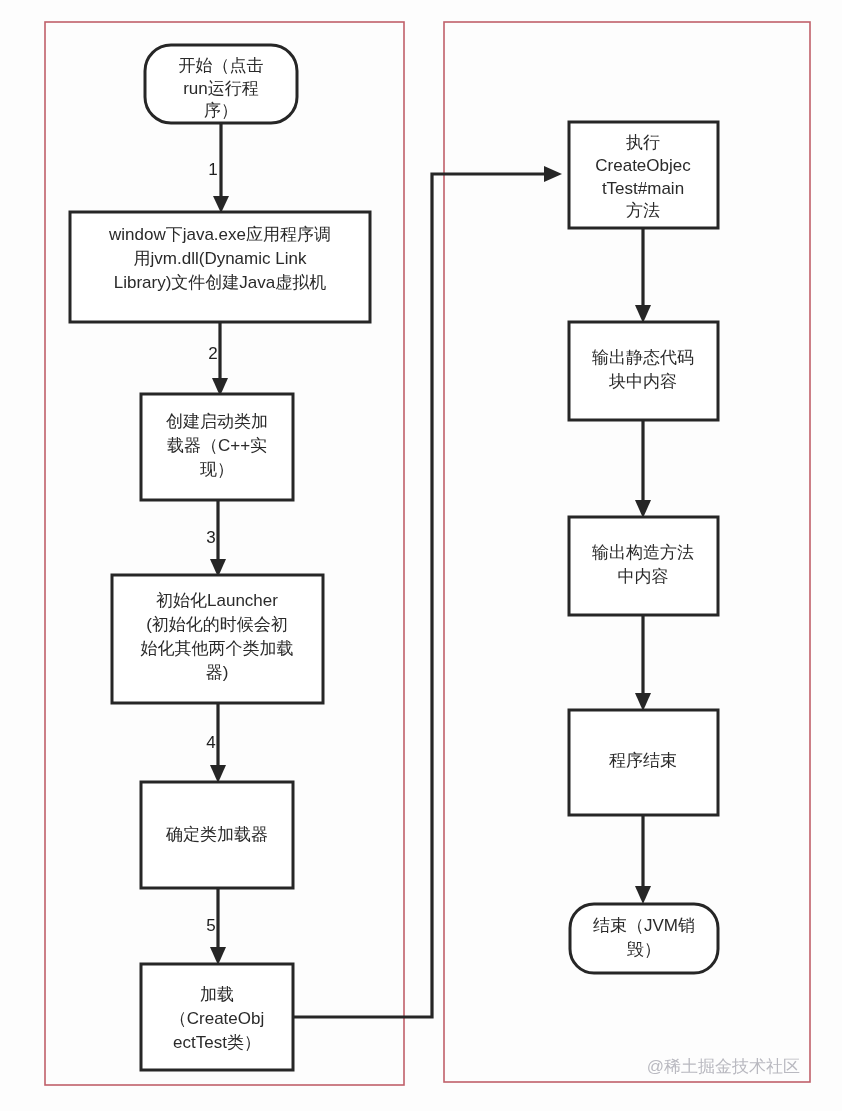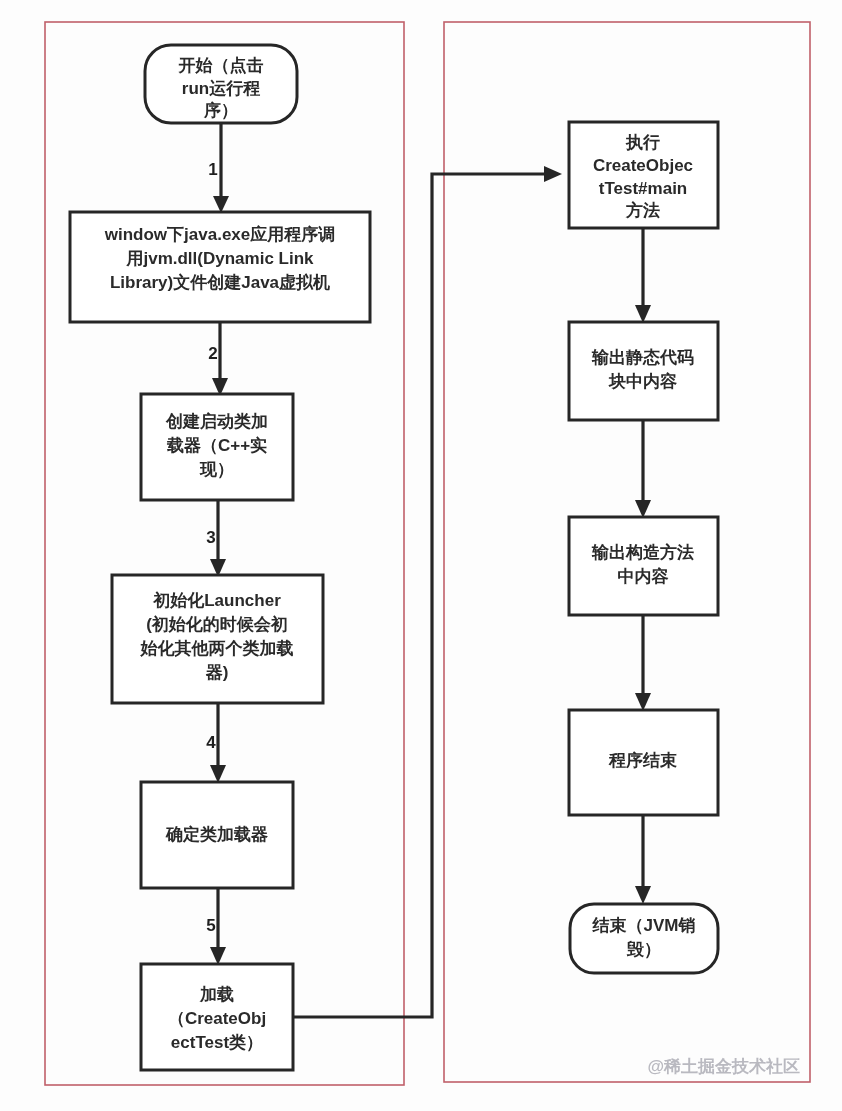--- a/index.html
+++ b/index.html
@@ -9,21 +9,20 @@
   }
   body {
     font-family: "Liberation Sans", "DejaVu Sans", sans-serif;
   }
   #stage {
     position: relative;
     width: 842px;
     height: 1111px;
     background: #fdfdfd;
     overflow: hidden;
-    font-weight: bold;
   }
   #flow-svg {
     position: absolute;
     left: 0;
     top: 0;
     width: 842px;
     height: 1111px;
   }
   .group-frame {
     fill: none;

